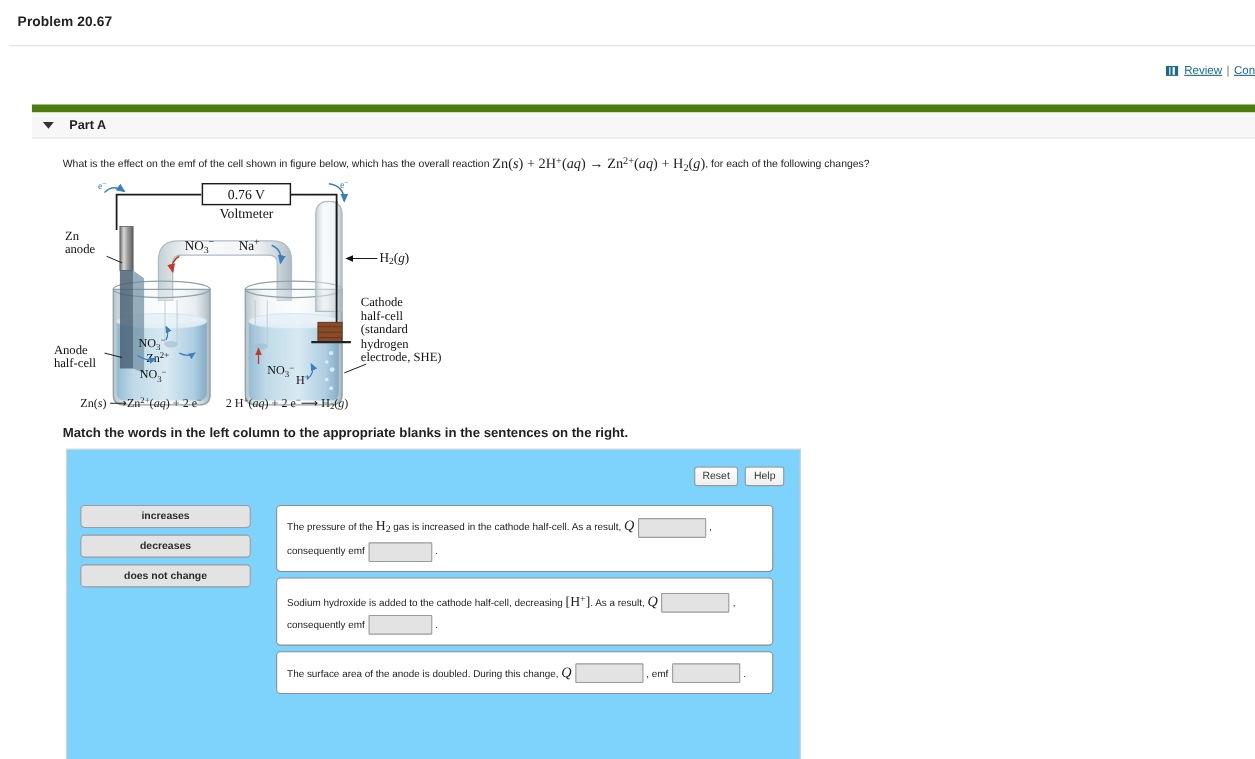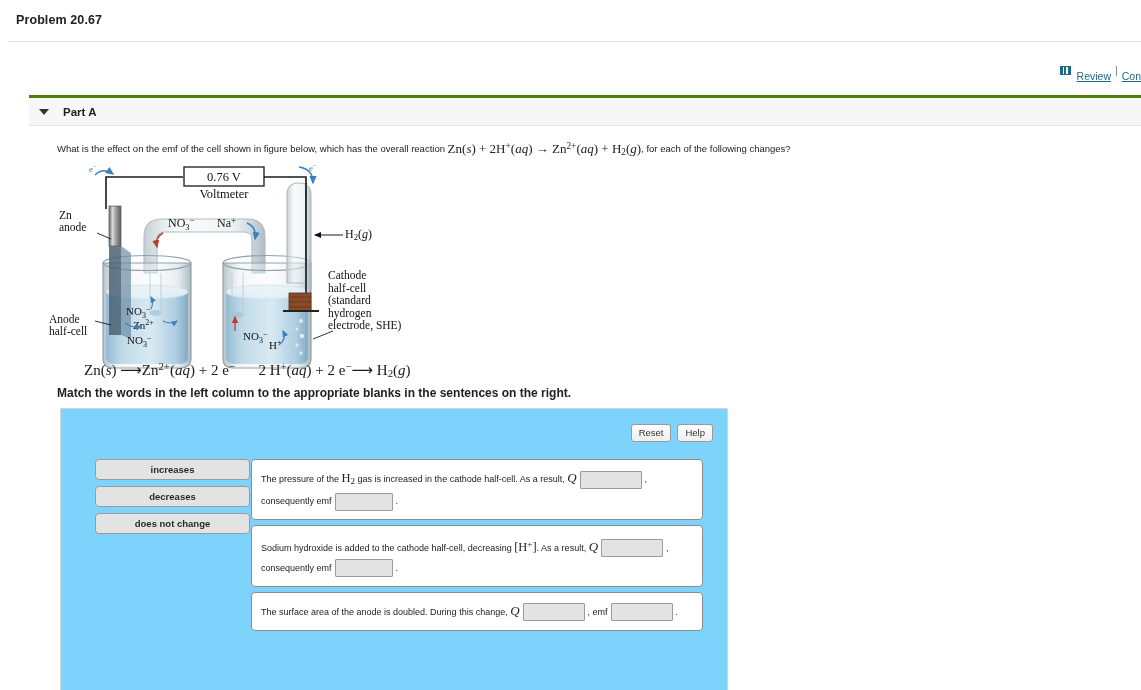--- a/index.html
+++ b/index.html
@@ -33,29 +33,29 @@
   }
   .review-icon {
     width: 11px; height: 9px; display: inline-block;
     background: #1a6b87; position: relative; margin-right: 2px;
   }
   .review-icon::before, .review-icon::after {
     content: ""; position: absolute; top: 1px; width: 1.5px; height: 7px; background: #fff;
   }
   .review-icon::before { left: 3px; }
   .review-icon::after  { left: 6.5px; }
-  .review-link { color: #1a6b87; text-decoration: underline; cursor: pointer; margin-top: 12px; }
+  .review-link { color: #1a6b87; text-decoration: underline; cursor: pointer; }
   .review-sep { color: #777; }
 
   
   .part-header {
     position: absolute; left: 29px; top: 95px;
     width: 1112px; height: 31px;
     background: #f7f7f7;
-    border-top: 3px solid #4d7c0f;
+    border-top: 7px solid #4d7c0f;
     border-bottom: 1px solid #e6e6e6;
     display: flex; align-items: center;
   }
   .caret {
     width: 0; height: 0; margin-left: 10px;
     border-left: 5px solid transparent;
     border-right: 5px solid transparent;
     border-top: 6px solid #333;
     cursor: pointer;
   }
@@ -73,22 +73,22 @@
   }
   sub { font-size: .72em; vertical-align: -.22em; }
   sup { font-size: .72em; vertical-align: .42em; }
 
   
   .figure { position: absolute; left: 51px; top: 163px; width: 420px; height: 215px; }
   .fig-svg { position: absolute; left: 0; top: 0; }
 
   
   .equations {
-    position: absolute; left: 84px; top: 360px;
-    font-family: "Liberation Serif", serif; font-size: 15px; color: #1a1a1a;
+    position: absolute; left: 73px; top: 360px;
+    font-family: "Liberation Serif", serif; font-size: 11px; color: #1a1a1a;
     white-space: nowrap;
   }
   .equations .gap { display: inline-block; width: 16px; }
 
   
   .match-instruction {
     position: absolute; left: 57px; top: 386px;
     font-size: 12px; font-weight: bold; color: #222;
   }
 
@@ -105,21 +105,21 @@
   }
   .tool-btn {
     border: 1px solid #9a9a9a; border-radius: 3px;
     background: linear-gradient(#fdfdfd, #efefef);
     font-size: 9.5px; color: #333;
     padding: 2px 7px 3px 7px; cursor: pointer;
     font-family: "Liberation Sans", sans-serif;
   }
 
   
-  .word-bank { position: absolute; left: 34px; top: 50px; width: 155px; }
+  .word-bank { position: absolute; left: 12px; top: 50px; width: 155px; }
   .word-chip {
     width: 155px; height: 21px; margin-bottom: 6px;
     border: 1px solid #9b9b9b; border-radius: 4px;
     background: #e3e3e3;
     display: flex; align-items: center; justify-content: center;
     font-size: 9.5px; font-weight: bold; color: #2a2a2a;
     cursor: grab;
   }
 
   

